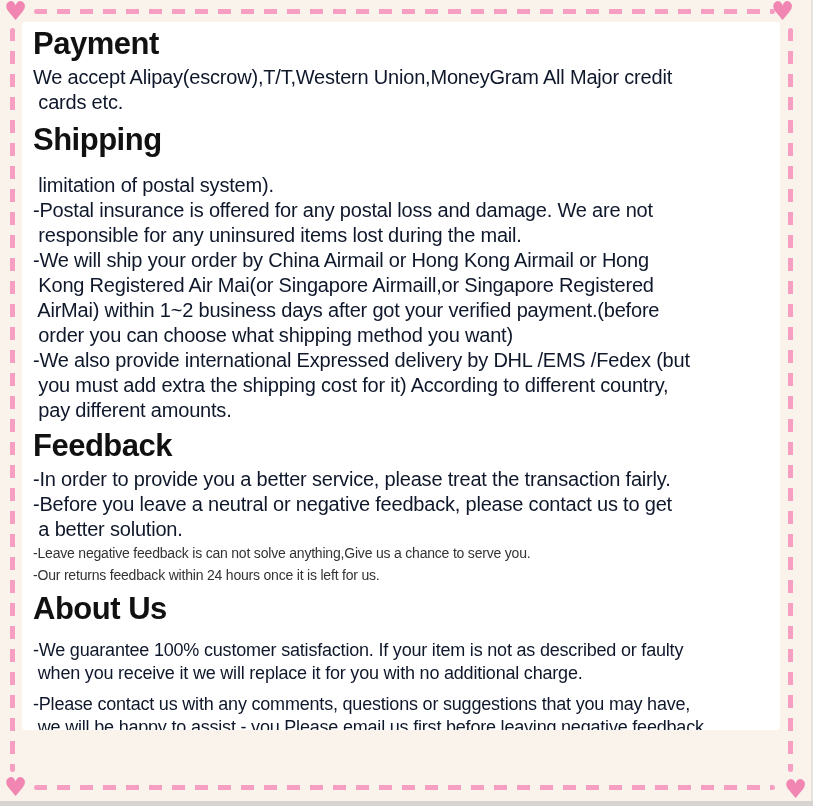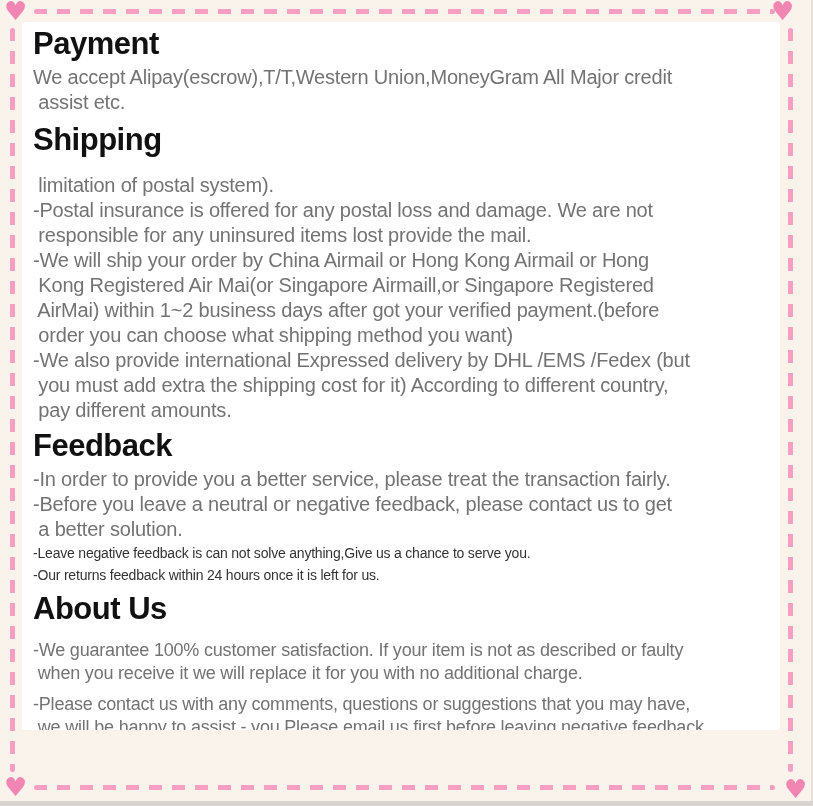--- a/index.html
+++ b/index.html
@@ -32,21 +32,21 @@
     background:#ffffff;border-radius:4px;
     padding:3px 6px 0 11px;box-sizing:border-box;overflow:hidden;
   }
 
   .hd{font-weight:700;color:#111;font-size:31px;line-height:36px;letter-spacing:-0.5px;white-space:pre;}
   #h-payment{margin:1px 0 3px;}
   #h-shipping{margin:7px 0 15px;}
   #h-feedback{margin:5px 0 3px;}
   #h-about{margin:5px 0 12px;}
 
-  .ln{white-space:pre;color:#737373;}
+  .ln{white-space:pre;color:#0f172a;}
   .lg{font-size:20px;line-height:25px;letter-spacing:-0.2px;}
   .sm{font-size:14px;line-height:22px;letter-spacing:-0.2px;color:#333;}
   .md{font-size:18px;line-height:23px;letter-spacing:-0.2px;}
   .gap{height:8px;}
 
   
   .shade-bottom{position:absolute;left:0;right:0;bottom:0;height:5px;background:#d6d3d0;}
   .shade-right{position:absolute;top:0;bottom:0;right:0;width:2px;background:#e5e2de;}
 </style>
 </head>
@@ -61,26 +61,26 @@
 
   <span class="heart tl">♥</span>
   <span class="heart tr">♥</span>
   <span class="heart bl">♥</span>
   <span class="heart br">♥</span>
 
   <div class="panel">
 
     <div class="hd" id="h-payment">Payment</div>
     <div class="ln lg">We accept Alipay(escrow),T/T,Western Union,MoneyGram All Major credit</div>
-    <div class="ln lg"> assist etc.</div>
+    <div class="ln lg"> cards etc.</div>
 
     <div class="hd" id="h-shipping">Shipping</div>
     <div class="ln lg"> limitation of postal system).</div>
     <div class="ln lg">-Postal insurance is offered for any postal loss and damage. We are not</div>
-    <div class="ln lg"> responsible for any uninsured items lost provide the mail.</div>
+    <div class="ln lg"> responsible for any uninsured items lost during the mail.</div>
     <div class="ln lg">-We will ship your order by China Airmail or Hong Kong Airmail or Hong</div>
     <div class="ln lg"> Kong Registered Air Mai(or Singapore Airmaill,or Singapore Registered</div>
     <div class="ln lg"> AirMai) within 1~2 business days after got your verified payment.(before</div>
     <div class="ln lg"> order you can choose what shipping method you want)</div>
     <div class="ln lg">-We also provide international Expressed delivery by DHL /EMS /Fedex (but</div>
     <div class="ln lg"> you must add extra the shipping cost for it) According to different country,</div>
     <div class="ln lg"> pay different amounts.</div>
 
     <div class="hd" id="h-feedback">Feedback</div>
     <div class="ln lg">-In order to provide you a better service, please treat the transaction fairly.</div>

